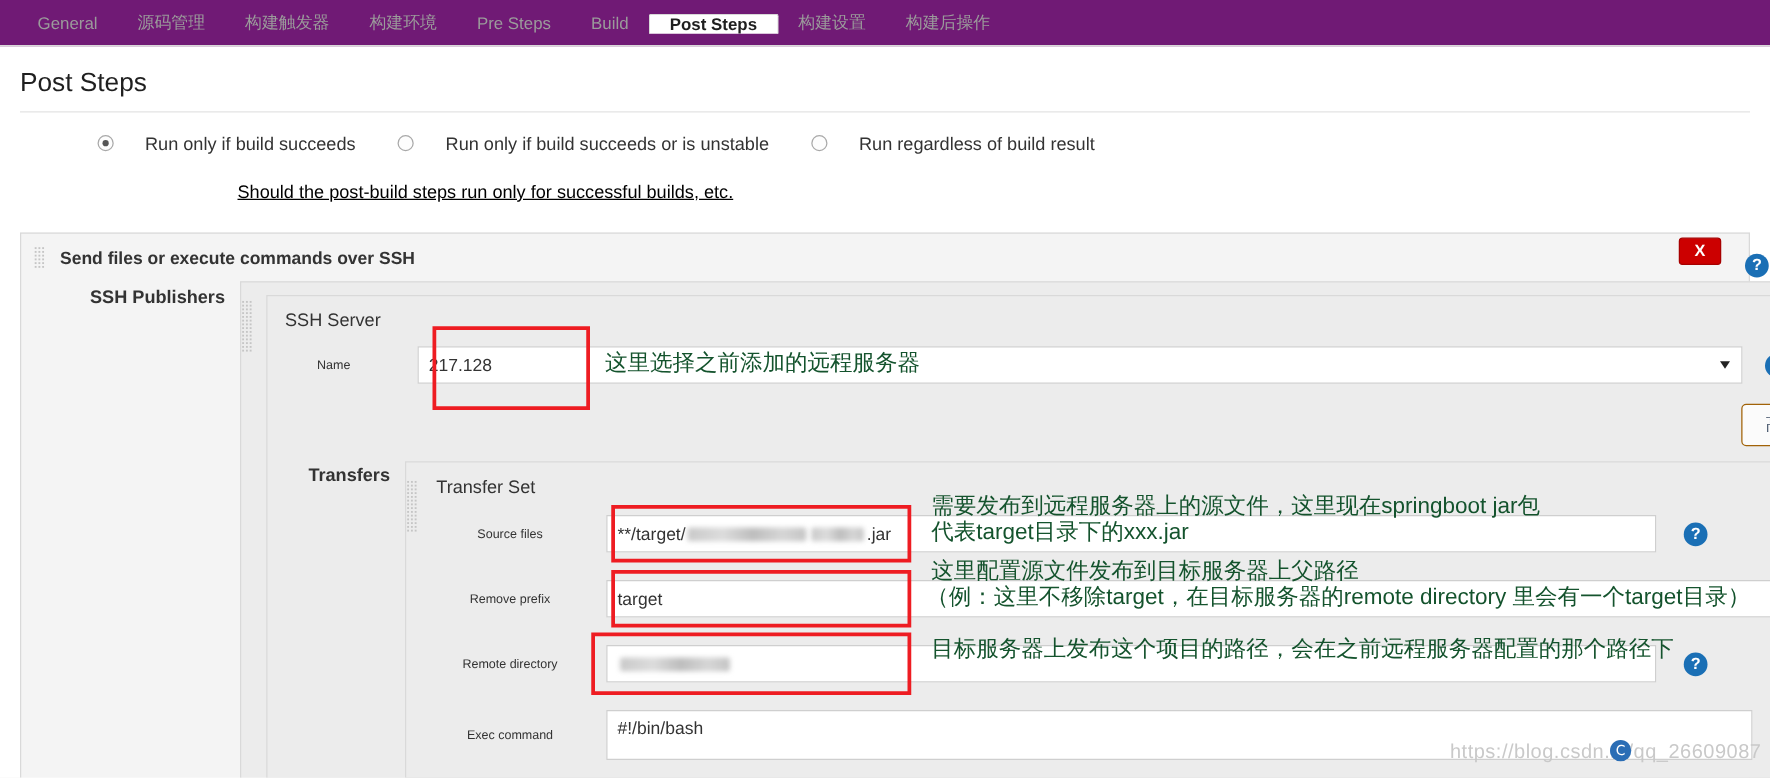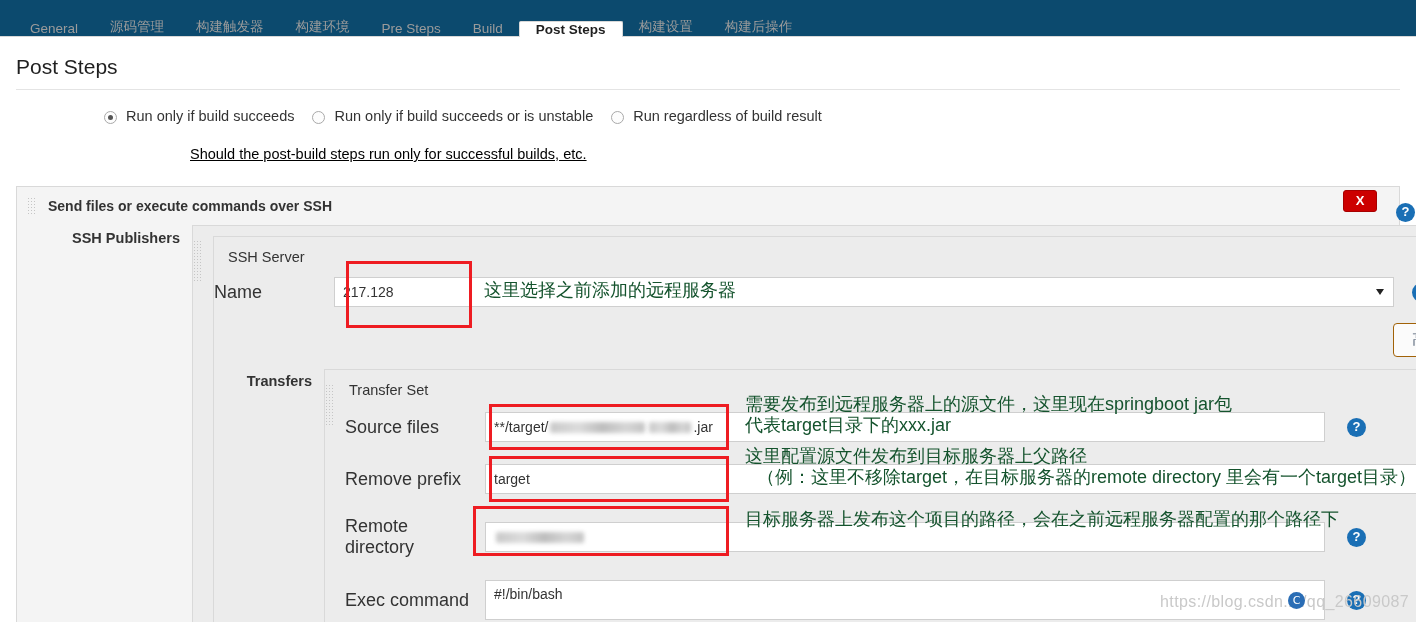--- a/index.html
+++ b/index.html
@@ -8,24 +8,24 @@
     background: #ffffff;
     font-family: "Liberation Sans", "DejaVu Sans", sans-serif;
     overflow: hidden;
   }
   * { box-sizing: border-box; }
 
   
   .tabbar {
     position: relative;
     height: 37px;
-    background: #0c4a6e;
+    background: #701a75;
     border-bottom: 1px solid #d8d8d8;
     display: flex;
-    align-items: flex-end;
+    align-items: center;
     padding-left: 14px;
   }
   .tab {
     display: flex; align-items: center;
     padding: 0 16px;
     font-size: 13.5px;
     color: #9b9b9b;
     white-space: nowrap;
     position: relative;
     top: 0;
@@ -50,24 +50,25 @@
     color: #1f1f1f;
     padding: 18px 0 10px 16px;
   }
   .title-rule {
     border-bottom: 1px solid #e4e4e4;
     margin: 0 16px 0 16px;
   }
 
   
   .radio-row {
-    display: flex; align-items: flex-end;
-    padding: 18px 0 0 104px;
+    display: flex; align-items: flex-start;
+    padding: 18px 0 0 78px;
     font-size: 14.5px;
     color: #333;
+    gap: 16px;
   }
   .radio {
     width: 13px; height: 13px; border-radius: 50%;
     border: 1px solid #a9a9a9;
     background: #fdfdfd;
     display: inline-block;
     margin-right: 9px;
     position: relative;
     flex: none;
     cursor: pointer;
@@ -186,23 +187,23 @@
     position: relative;
     padding: 0 0 16px 0;
   }
 
   .field-row {
     display: flex;
     align-items: center;
     margin-top: 10px;
   }
   .field-label {
-    font-size: 18px;
-    color: #333;
-    text-align: left;
+    font-size: 10px;
+    color: #333;
+    text-align: center;
     flex: none;
     padding-right: 14px;
   }
   .input {
     background: #ffffff;
     border: 1px solid #cfcfcf;
     height: 30px;
     font-size: 14px;
     color: #333;
     padding: 0 8px;
@@ -375,37 +376,37 @@
 
                   <div class="field-row" style="margin-top:22px; position:relative;">
                     <div class="field-label" style="width:140px;">Remove prefix</div>
                     <div class="input" style="width:996px;">
                       <span>target</span>
                     </div>
                     <div class="help" style="position:static; margin-left:22px;">?</div>
 
                     <div class="red-outline" style="left:144px; top:-8px; width:240px; height:46px;"></div>
                     <div class="annot" style="left:400px; top:-18px;font-family:Liberation Serif, serif;">这里配置源文件发布到目标服务器上父路径</div>
-                    <div class="annot" style="left:412px; top:3px;">（例：这里不移除target，在目标服务器的remote directory 里会有一个target目录）</div>
+                    <div class="annot" style="left:396px; top:3px;">（例：这里不移除target，在目标服务器的remote directory 里会有一个target目录）</div>
                   </div>
 
                   <div class="field-row" style="margin-top:22px; position:relative;">
                     <div class="field-label" style="width:140px;">Remote directory</div>
                     <div class="input" style="width:840px;">
                       <span class="blur" style="width:88px;"></span>
                     </div>
                     <div class="help" style="position:static; margin-left:22px;">?</div>
 
                     <div class="red-outline" style="left:128px; top:-10px; width:256px; height:50px;"></div>
                     <div class="annot" style="left:400px; top:-7px;">目标服务器上发布这个项目的路径，会在之前远程服务器配置的那个路径下</div>
                   </div>
 
                   <div class="field-row" style="margin-top:22px; position:relative;">
                     <div class="field-label" style="width:140px;">Exec command</div>
-                    <div class="input" style="width:840px; height:40px; align-items:flex-start; padding-top:5px;">
+                    <div class="input" style="width:917px; height:40px; align-items:flex-start; padding-top:5px;">
                       <span>#!/bin/bash</span>
                     </div>
                     <div class="help" style="position:static; margin-left:22px;">?</div>
                   </div>
 
                 </div>
               </div>
             </div>
 
           </div>

